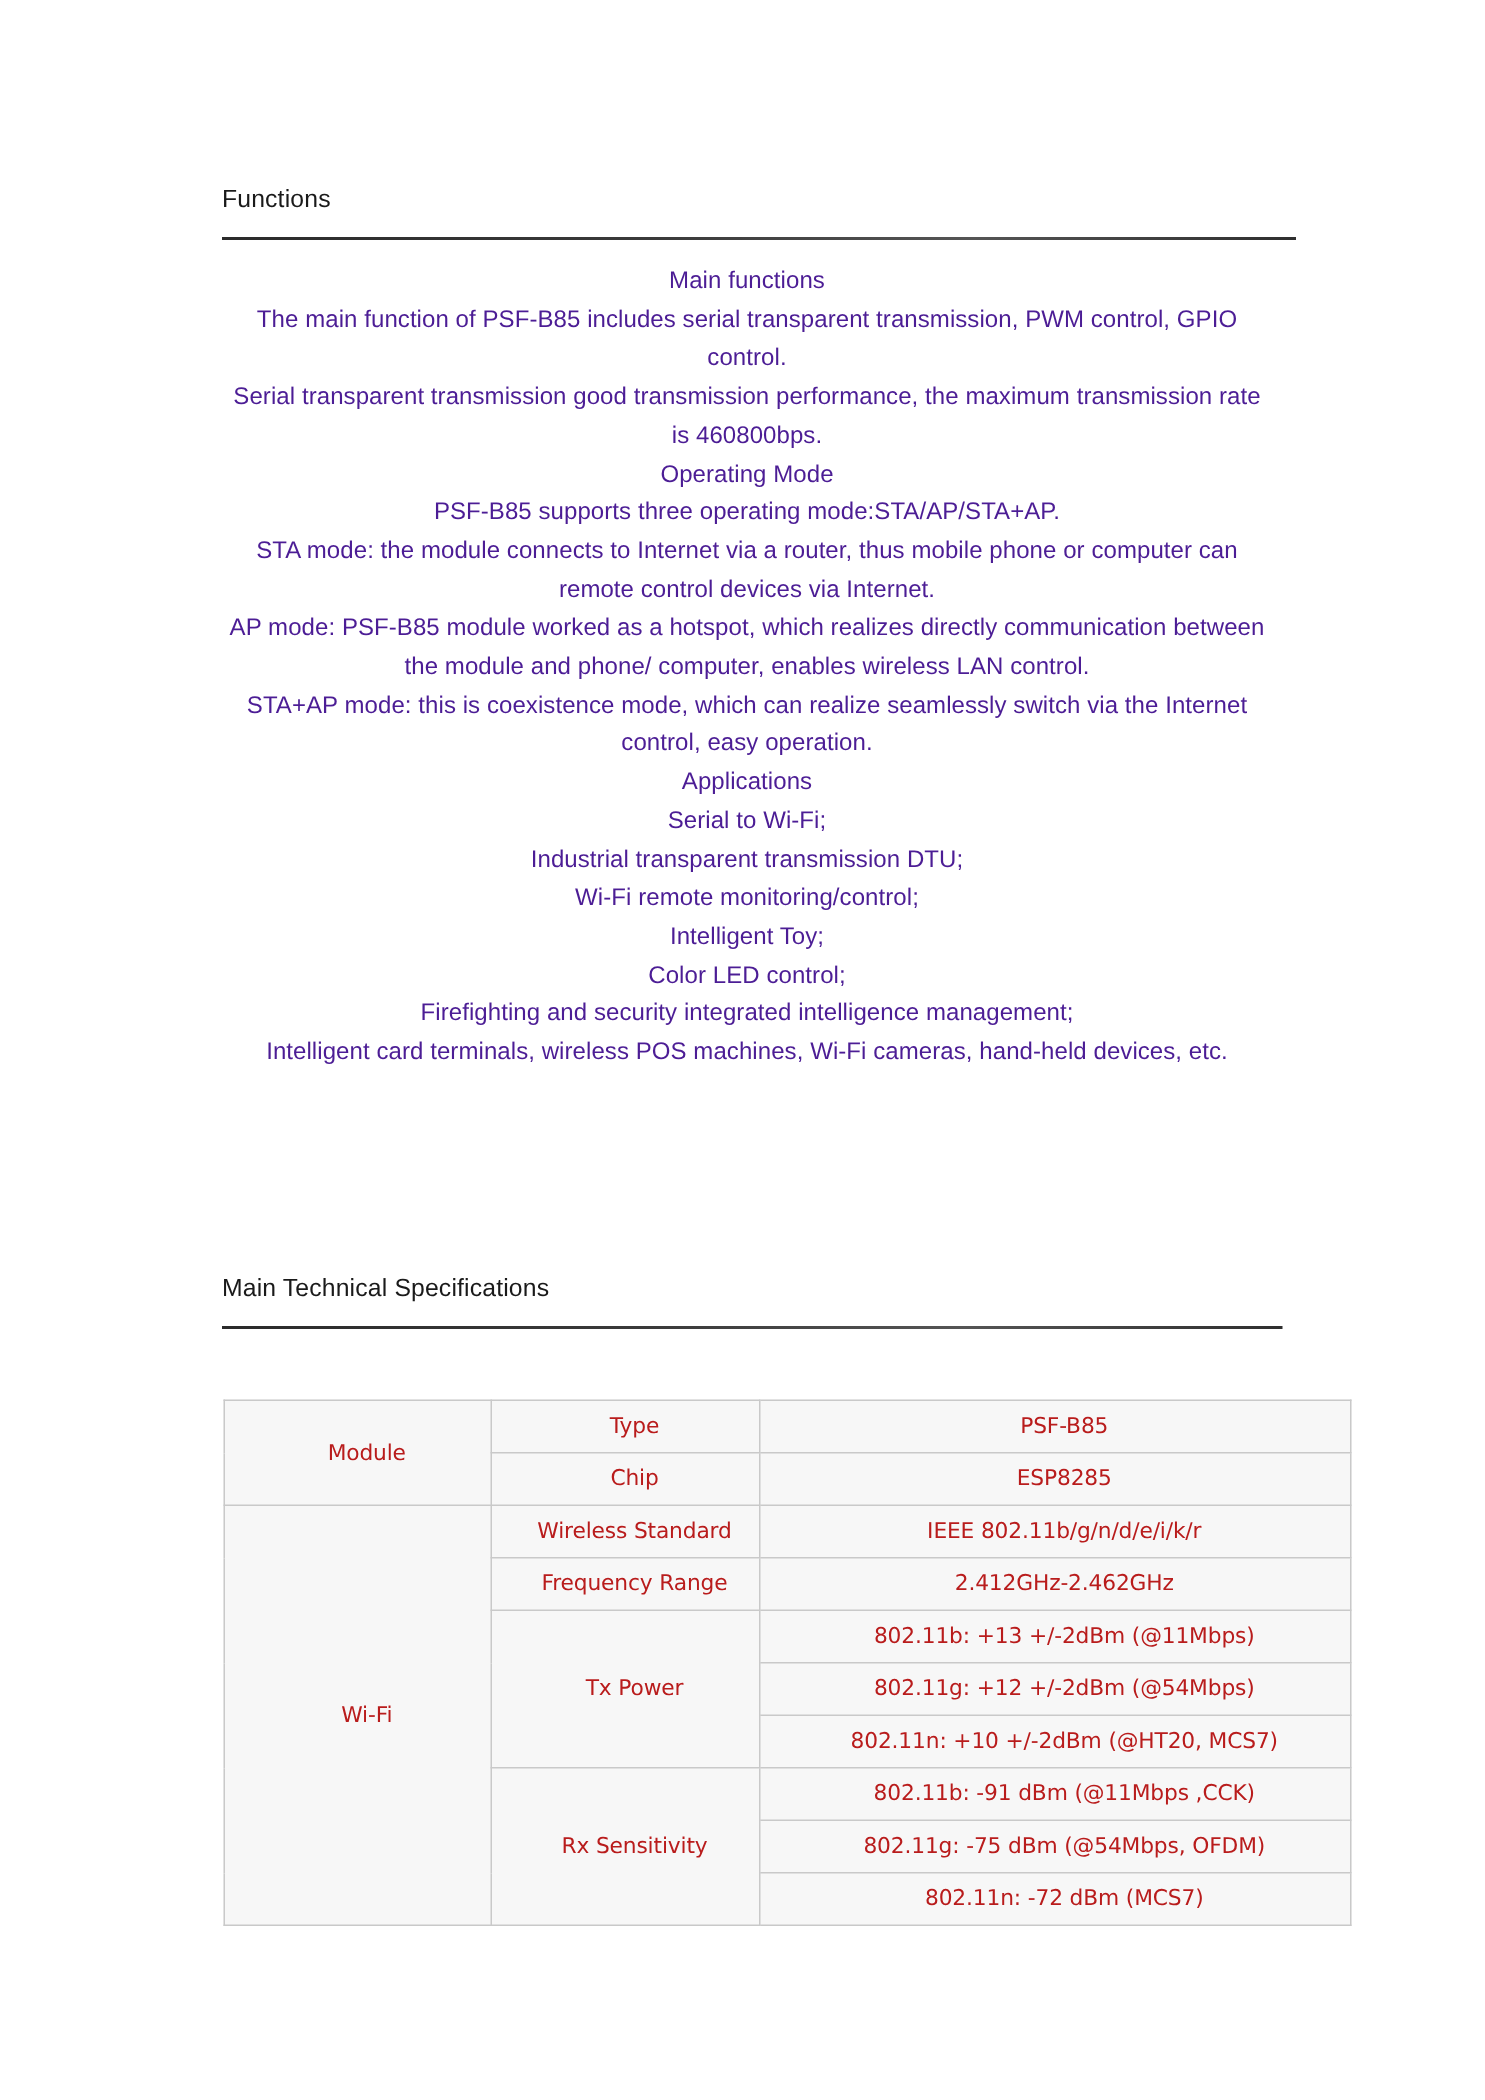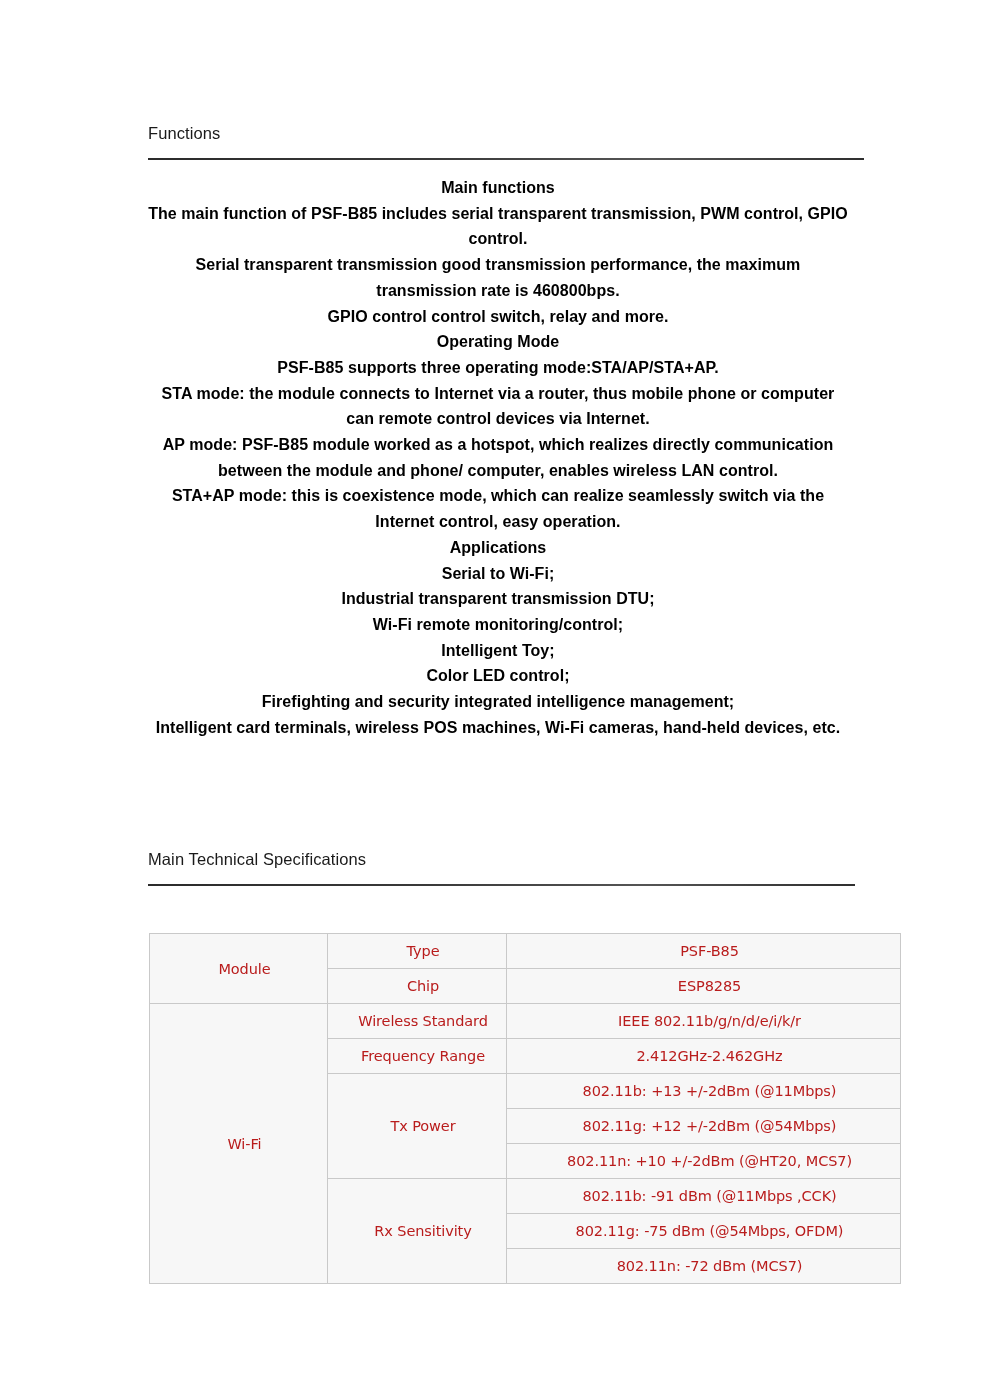--- a/index.html
+++ b/index.html
@@ -49,22 +49,21 @@
   #rule-specs     { top: 884px; width: 707px; }
 
   
   .body-block {
     position: absolute;
     left: 148px;
     top: 175px;
     width: 700px;
     font-size: 16px;
     line-height: 25.7px;
-    color: #000000;
-    font-weight: bold;
+    color: #4c1d95;
   }
   .body-block p {
     margin: 0;
     padding: 0;
     font-size: 16px;
     line-height: 25.7px;
     letter-spacing: 0.05px;
   }
 
   
@@ -103,21 +102,20 @@
 
 <div class="page">
 
   <div class="section-heading" id="heading-functions">Functions</div>
   <div class="section-rule" id="rule-functions"></div>
 
   <div class="body-block">
     <p>Main functions</p>
     <p>The main function of PSF-B85 includes serial transparent transmission, PWM control, GPIO control.</p>
     <p>Serial transparent transmission good transmission performance, the maximum transmission rate is 460800bps.</p>
-    <p>GPIO control control switch, relay and more.</p>
     <p>Operating Mode</p>
     <p>PSF-B85 supports three operating mode:STA/AP/STA+AP.</p>
     <p>STA mode: the module connects to Internet via a router, thus mobile phone or computer can remote control devices via Internet.</p>
     <p>AP mode: PSF-B85 module worked as a hotspot, which realizes directly communication between the module and phone/ computer, enables wireless LAN control.</p>
     <p>STA+AP mode: this is coexistence mode, which can realize seamlessly switch via the Internet control, easy operation.</p>
     <p>Applications</p>
     <p>Serial to Wi-Fi;</p>
     <p>Industrial transparent transmission DTU;</p>
     <p>Wi-Fi remote monitoring/control;</p>
     <p>Intelligent Toy;</p>

